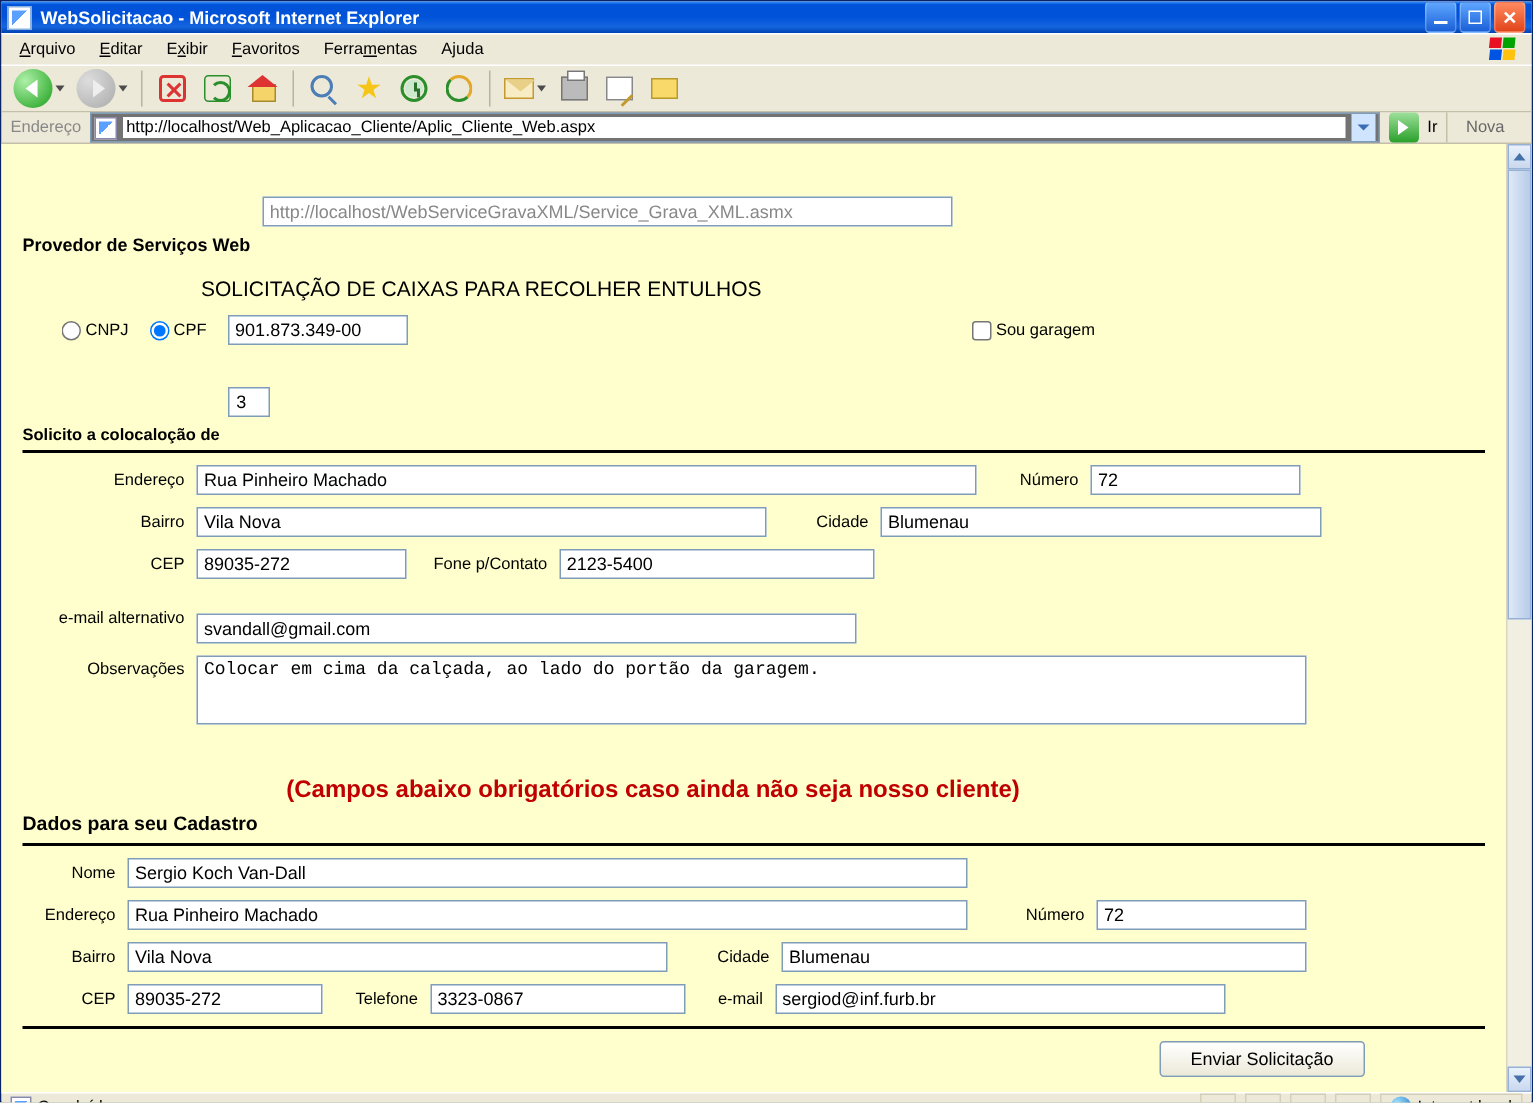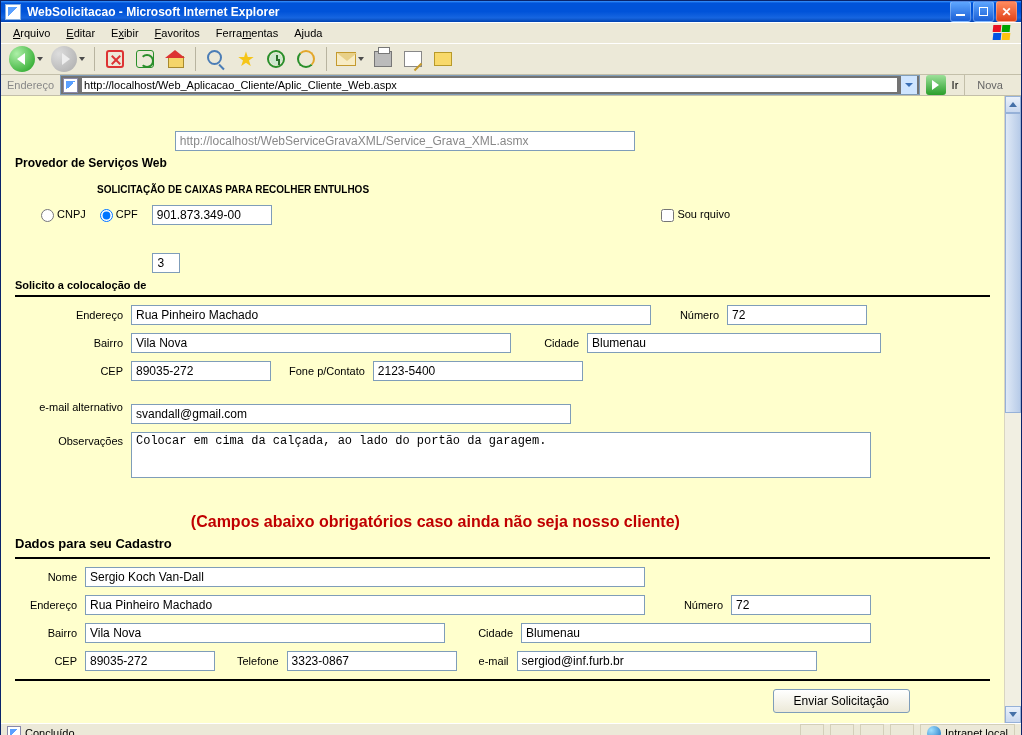--- a/index.html
+++ b/index.html
@@ -159,21 +159,21 @@
   .scrollbar .arrow.up::after{content:"";border-left:4px solid transparent;border-right:4px solid transparent;border-bottom:5px solid #4570a8;}
   .scrollbar .arrow.down{position:absolute;bottom:0;left:0;right:0;}
   .scrollbar .arrow.down::after{content:"";border-left:4px solid transparent;border-right:4px solid transparent;border-top:5px solid #4570a8;}
   .scrollbar .thumb{position:absolute;top:17px;left:0;right:0;height:300px;background:linear-gradient(to right,#dfe9f6,#b7cbe8);border:1px solid #96b1d8;}
   
   .row{display:flex;align-items:center;gap:8px;margin:6px 0;}
   .lblf{font-size:12px;}
   .bold{font-weight:bold;margin-top:44px;}
   .txt-input{border:1px solid #7f9db9;background:#fff;height:20px;padding:1px 4px;font-size:12px;font-family:inherit;}
   .txt-input.ro{color:#888;}
-  .section-title{font-size:10px;font-weight:bold;margin:14px 0 10px 82px;}
+  .section-title{font-size:14px;font-weight:normal;margin:14px 0 10px 119px;}
   .radio-row{margin-left:26px;gap:14px;}
   input[type=radio],input[type=checkbox]{margin:0 3px 0 0;vertical-align:middle;}
   .hr{height:2px;background:#000;margin:4px 0 8px 0;}
   textarea.txt-input{height:46px;resize:none;font-family:"Courier New",monospace;font-size:12px;}
   .red{color:#c00000;font-weight:bold;}
   .btn {
     height:24px;padding:2px 20px;background:linear-gradient(to bottom,#fff,#ece9d8);
     border:1px solid #7f9db9;border-radius:3px;font-size:12px;cursor:default;
   }
   .send-row{display:flex;justify-content:flex-end;margin-top:6px;padding-right:80px;}
@@ -292,21 +292,21 @@
         <input class="txt-input ro" style="width: 460px;" readonly="" value="http://localhost/WebServiceGravaXML/Service_Grava_XML.asmx">
       </div>
 
       <div class="section-title">SOLICITAÇÃO DE CAIXAS PARA RECOLHER ENTULHOS</div>
 
       <div class="row radio-row">
         <label><input type="radio" name="doc" style=""><span>CNPJ</span></label>
         <label><input type="radio" name="doc" checked="" style=""><span>CPF</span></label>
         <input class="txt-input" style="width: 120px;" value="901.873.349-00">
         <span style="flex:1"></span>
-        <label style="margin-right:260px"><input type="checkbox" style=""><span>Sou rquivo</span></label>
+        <label style="margin-right:260px"><input type="checkbox" style=""><span>Sou garagem</span></label>
       </div>
 
       <div class="solicit-row">
         <span class="bold">Solicito a colocaloção de</span>
         <input class="txt-input" style="width: 28px;" value="3">
       </div>
       <div class="hr"></div>
 
       <div style="display:flex;gap:8px;align-items:center;margin:8px 0;">
         <span class="lab" style="width:108px;text-align:right">Endereço</span>

